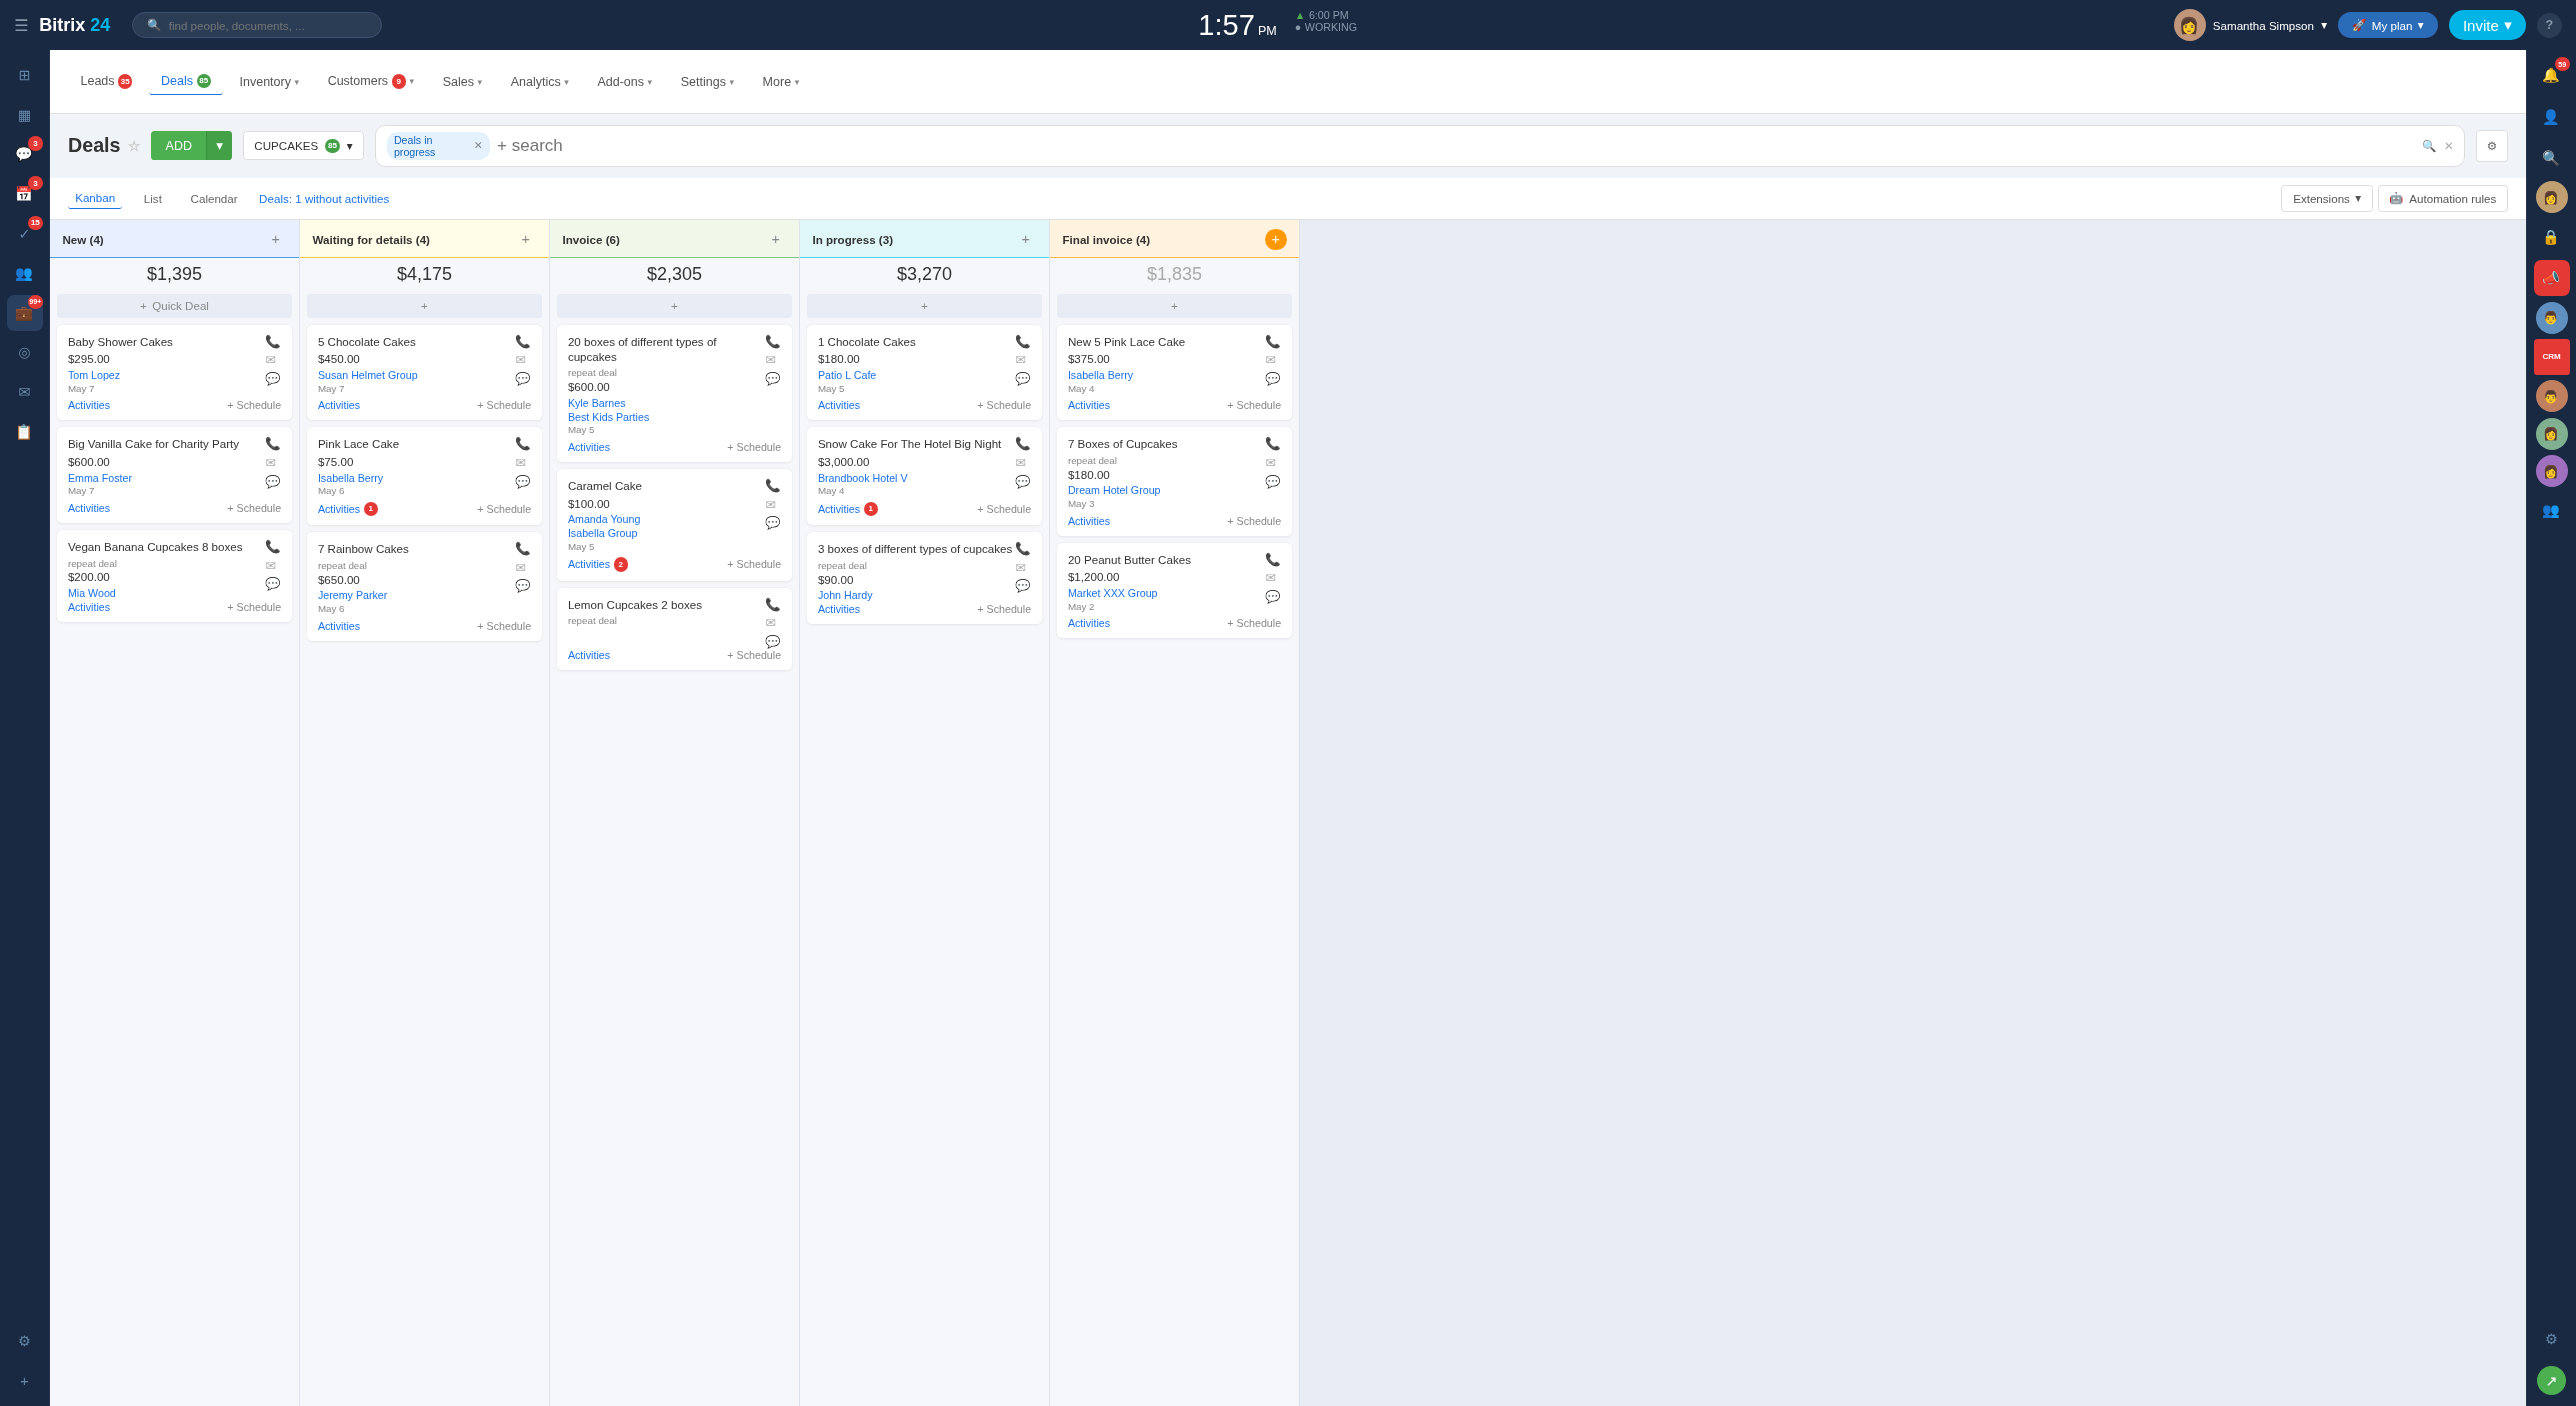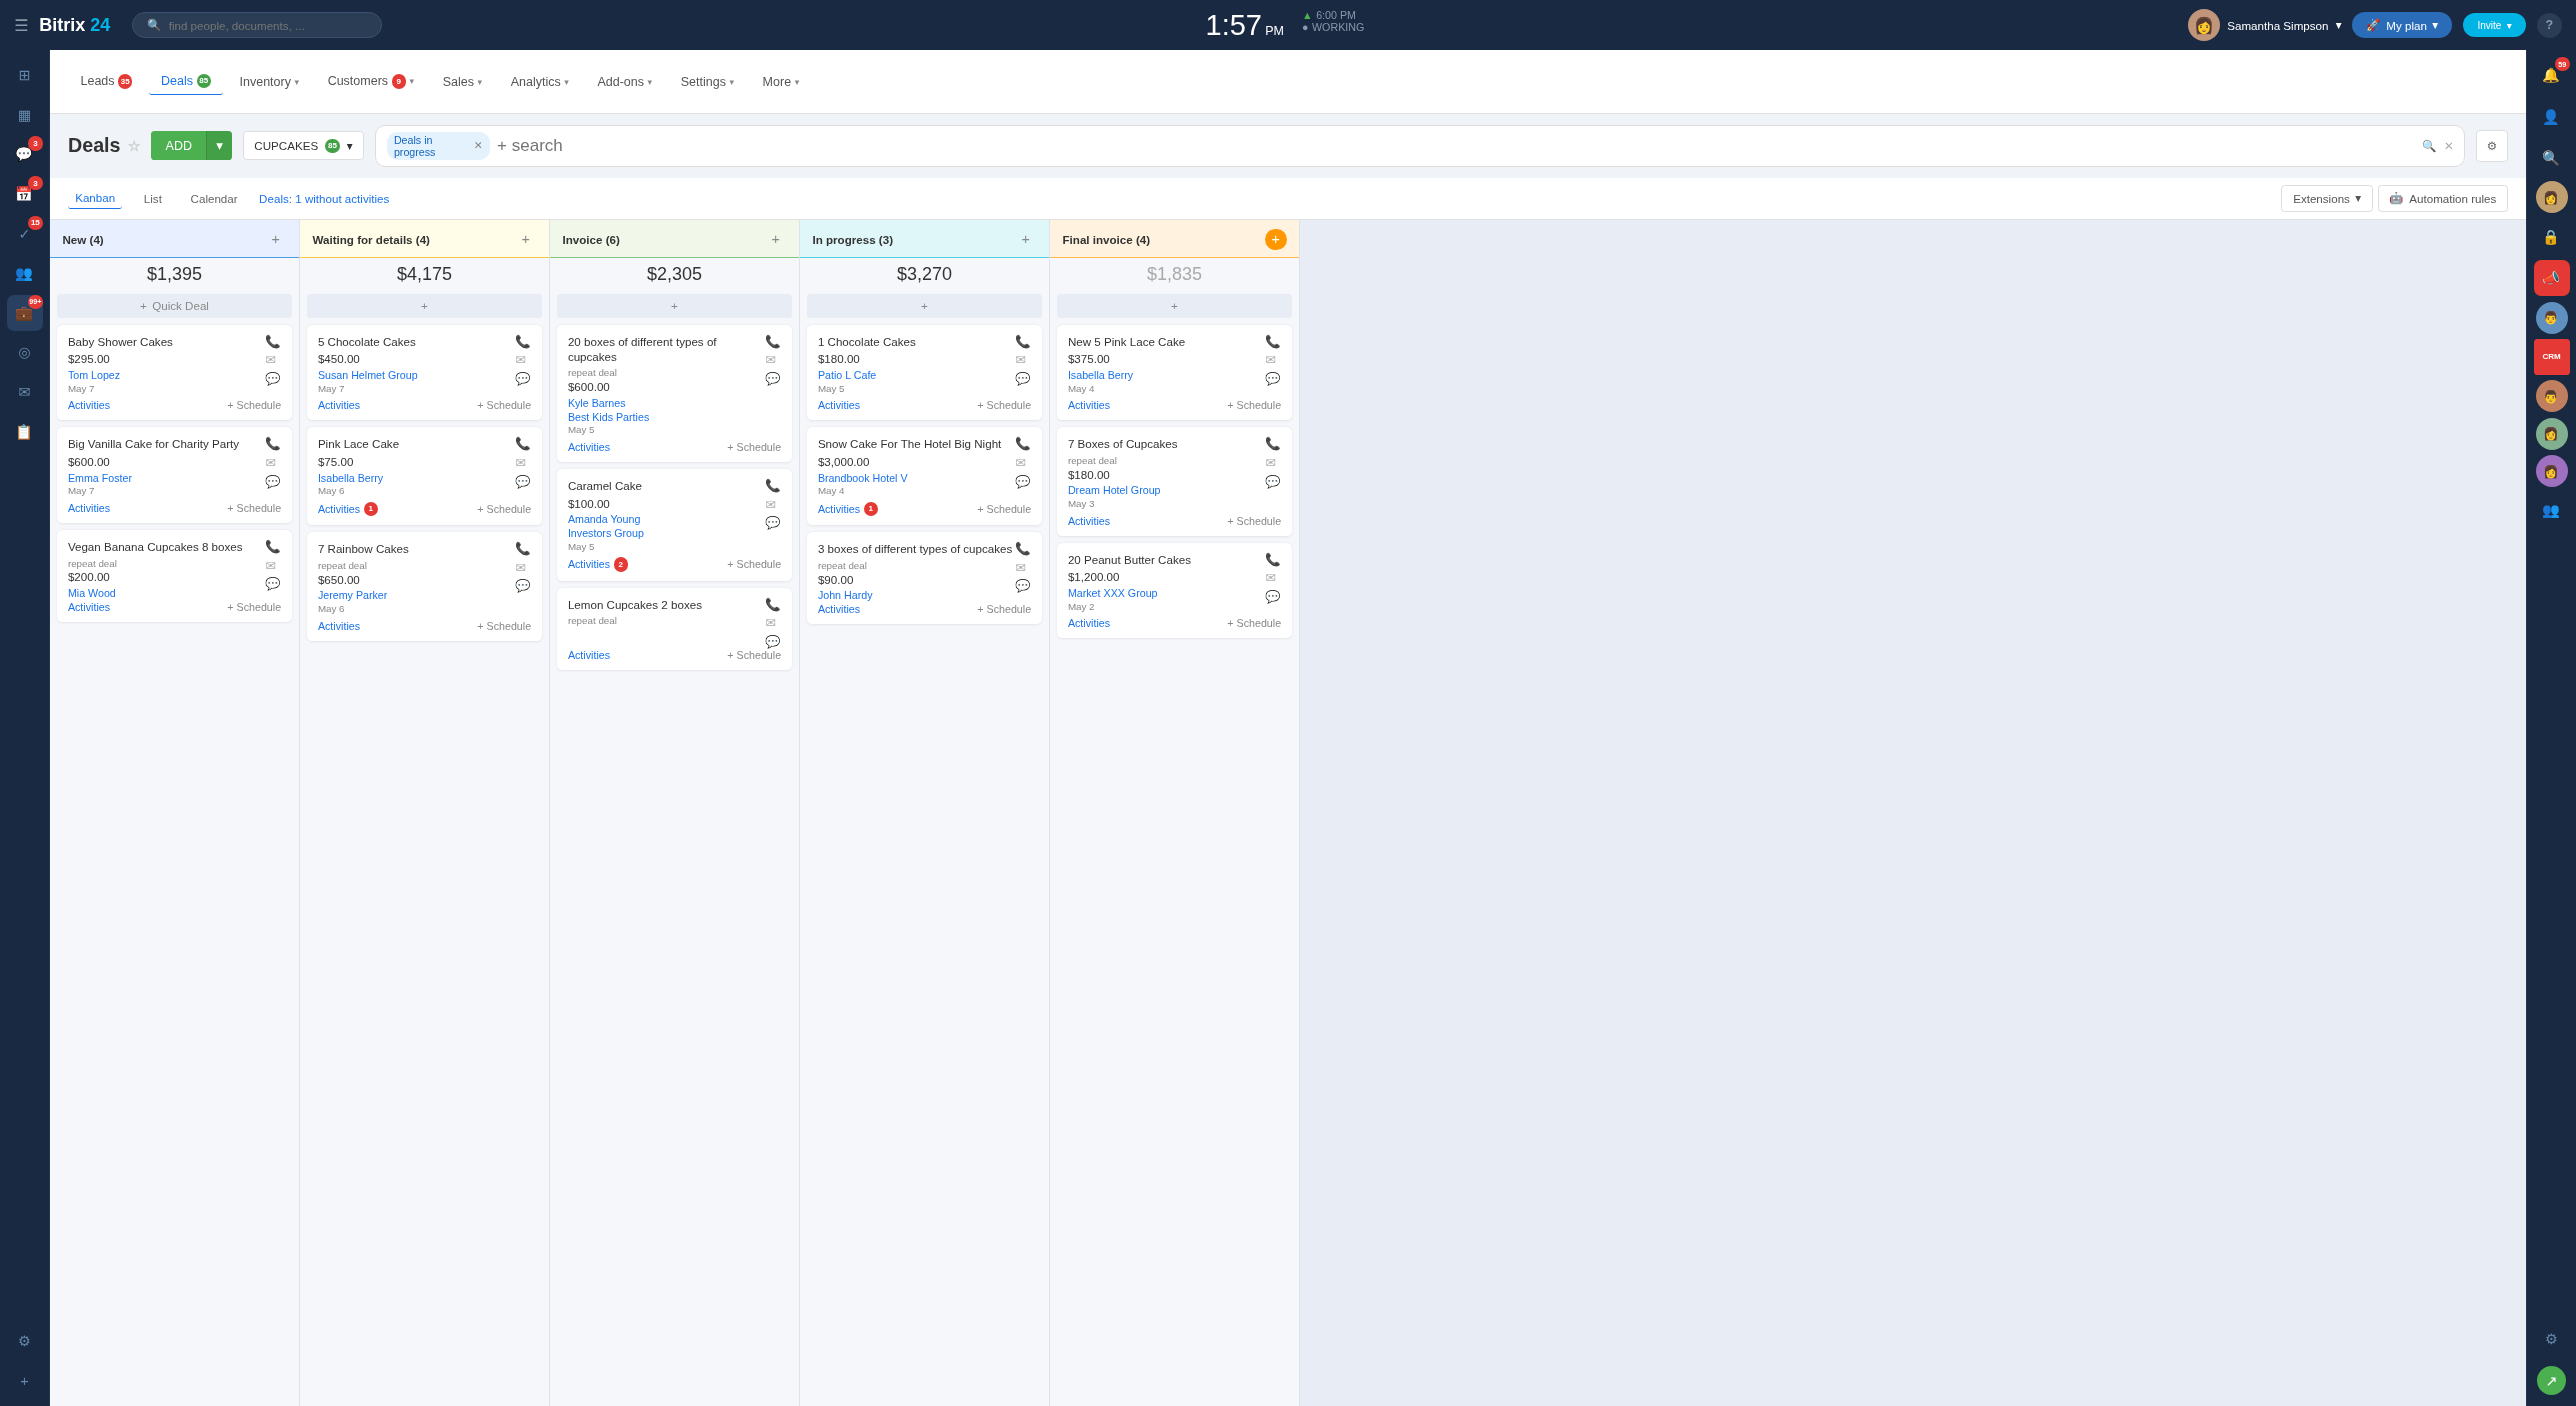--- a/index.html
+++ b/index.html
@@ -53,21 +53,21 @@
     .btn-invite {
       background: #00b4e6;
       color: white;
       border: none;
       border-radius: 18px;
       padding: 6.3px 14.3px;
       cursor: pointer;
       display: flex;
       align-items: flex-end;
       gap: 5.4px;
-      font-size: 10px;
+      font-size: 15px;
     }
     .help-btn { width: 25px; height: 25px; border-radius: 50%; background: #2a3d55; color: #8899aa; display: flex; align-items: center; justify-content: center; cursor: pointer; font-size: 12.5px; font-weight: bold; }
 
     
     .layout { display: flex; height: calc(100vh - 50px); }
     .left-sidebar {
       width: 50px;
       background: #1a2942;
       display: flex;
       flex-direction: column;
@@ -745,21 +745,21 @@
               <span class="card-activities">Activities</span>
               <span class="card-schedule">+ Schedule</span>
             </div>
           </div>
           <div class="card">
             <div class="card-top">
               <div>
                 <div class="card-title">Caramel Cake</div>
                 <div class="card-price">$100.00</div>
                 <div class="card-company">Amanda Young</div>
-                <div class="card-company">Investors Group</div>
+                <div class="card-company">Isabella Group</div>
                 <div class="card-date">May 5</div>
               </div>
               <div class="card-icons">
                 <span class="card-icon">📞</span>
                 <span class="card-icon">✉</span>
                 <span class="card-icon">💬</span>
               </div>
             </div>
             <div class="card-footer">
               <span class="card-activities">

